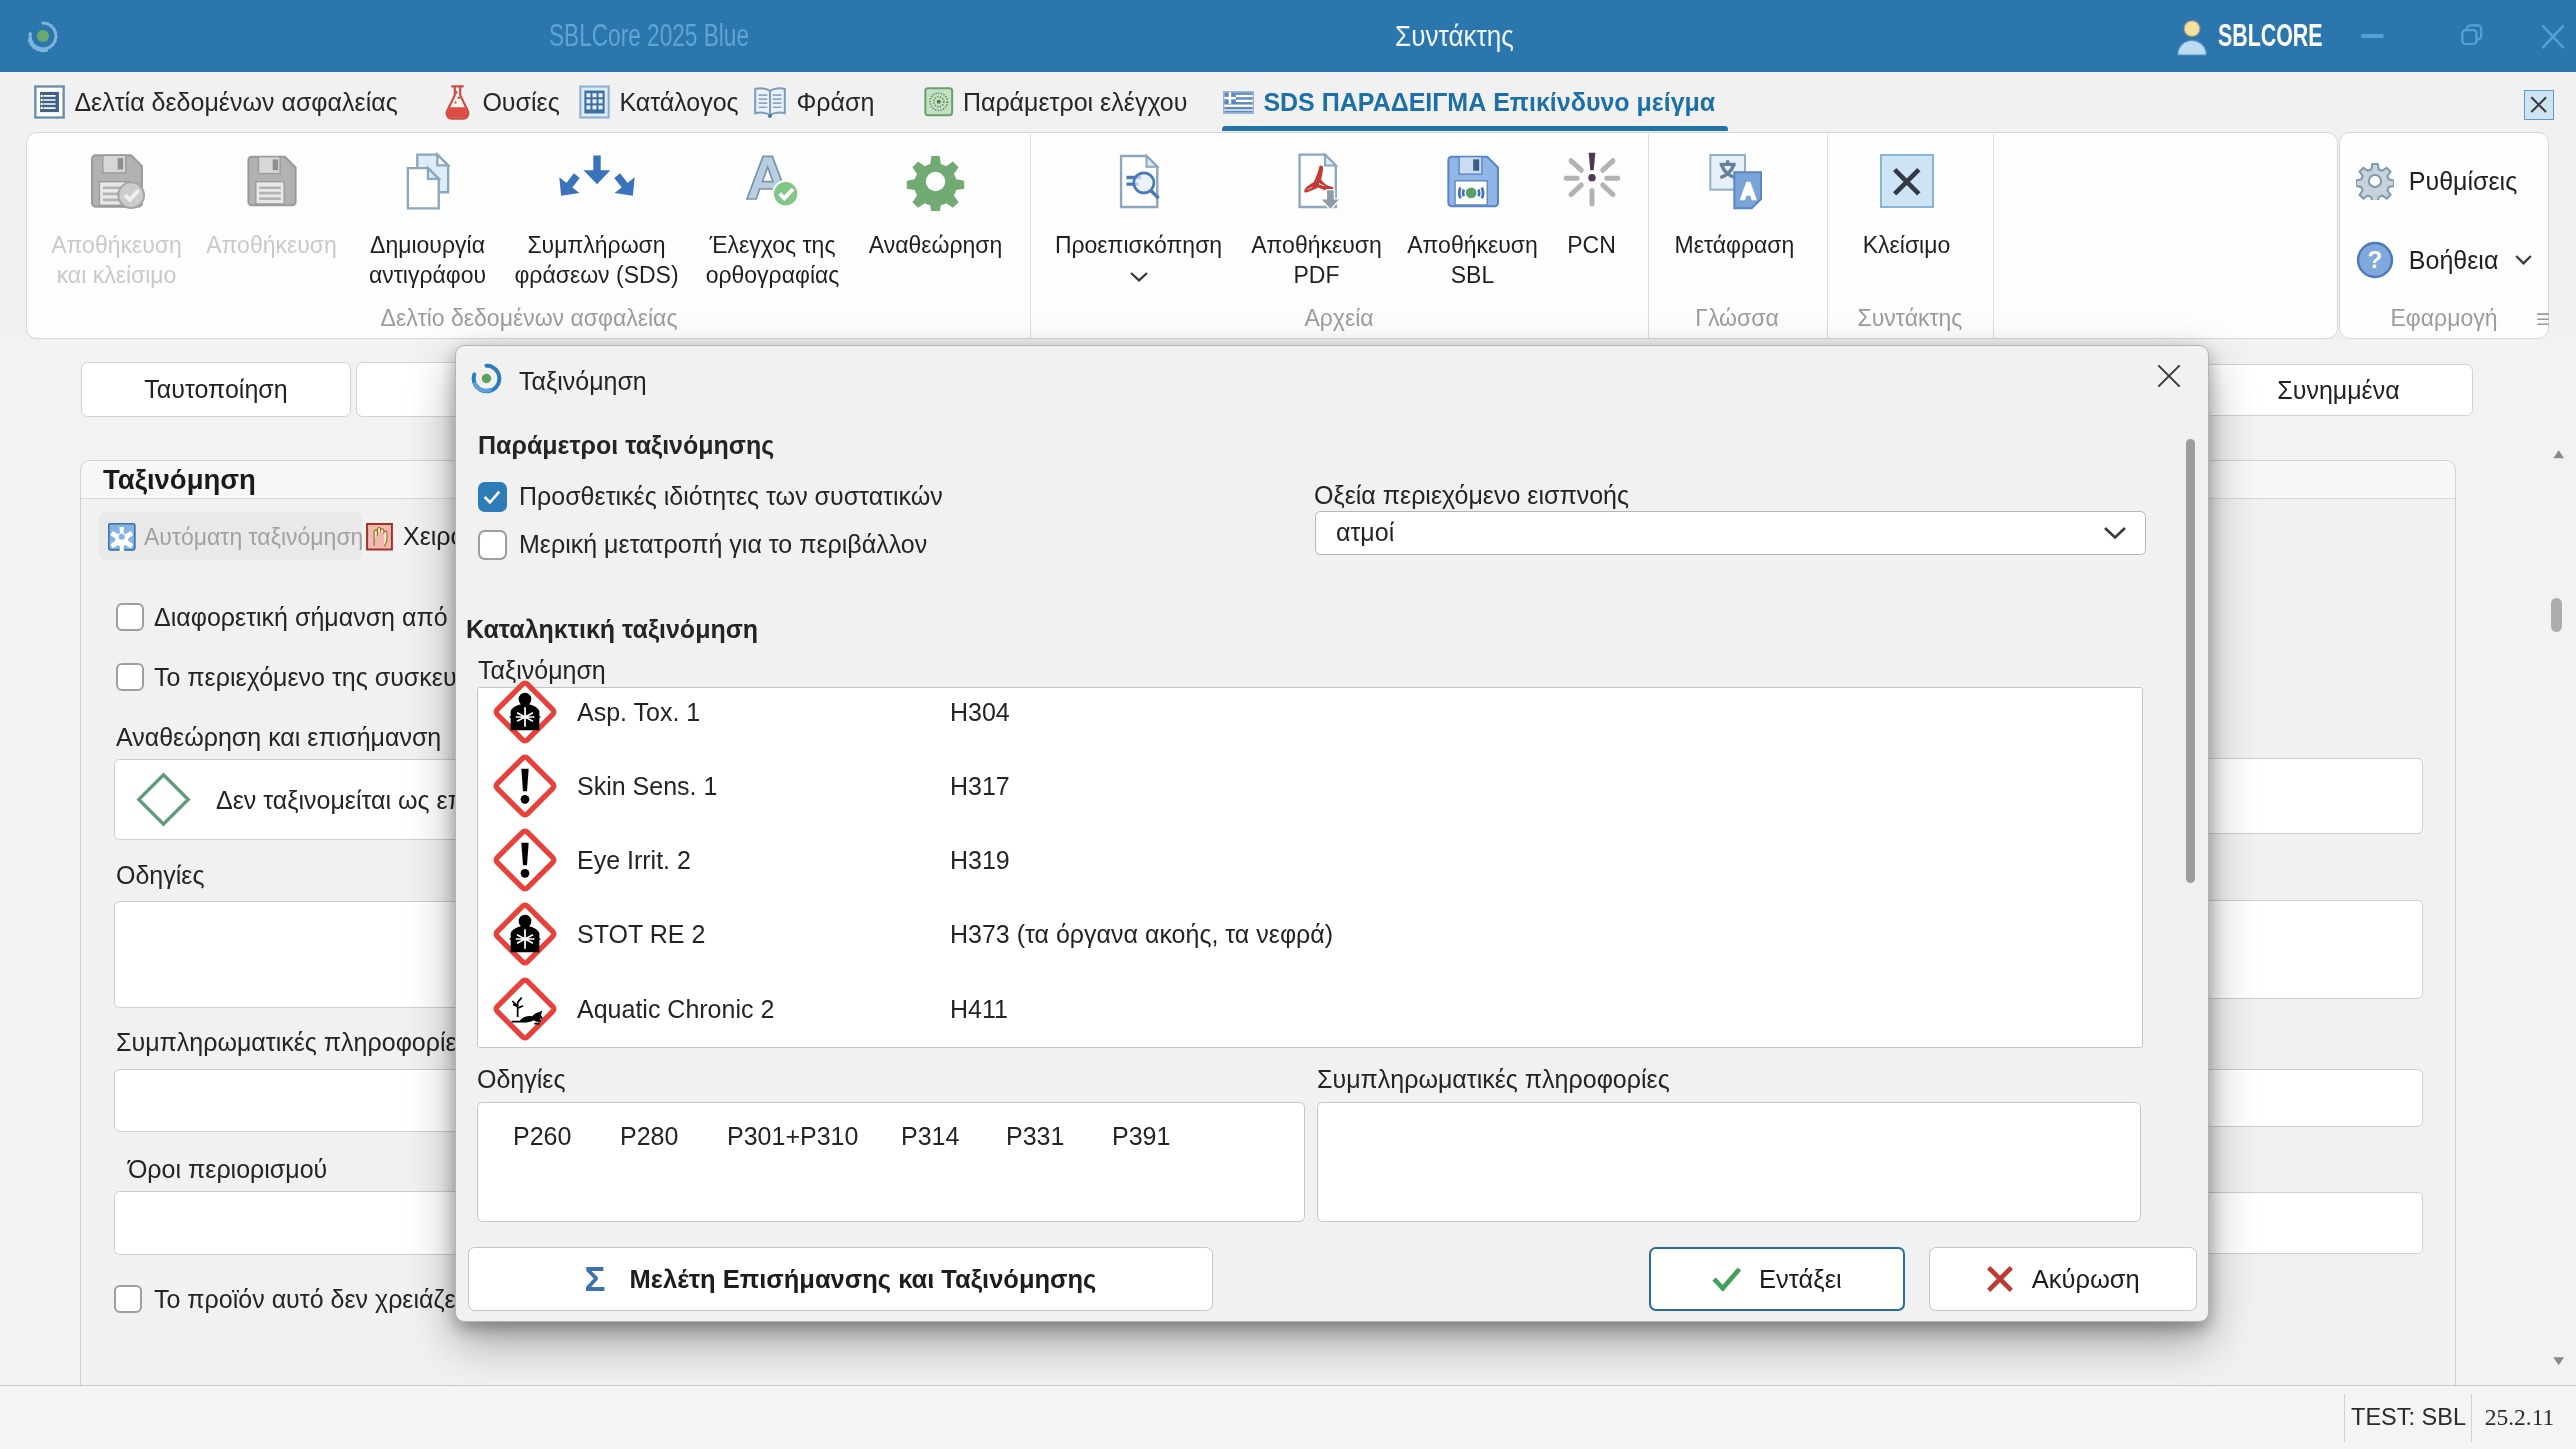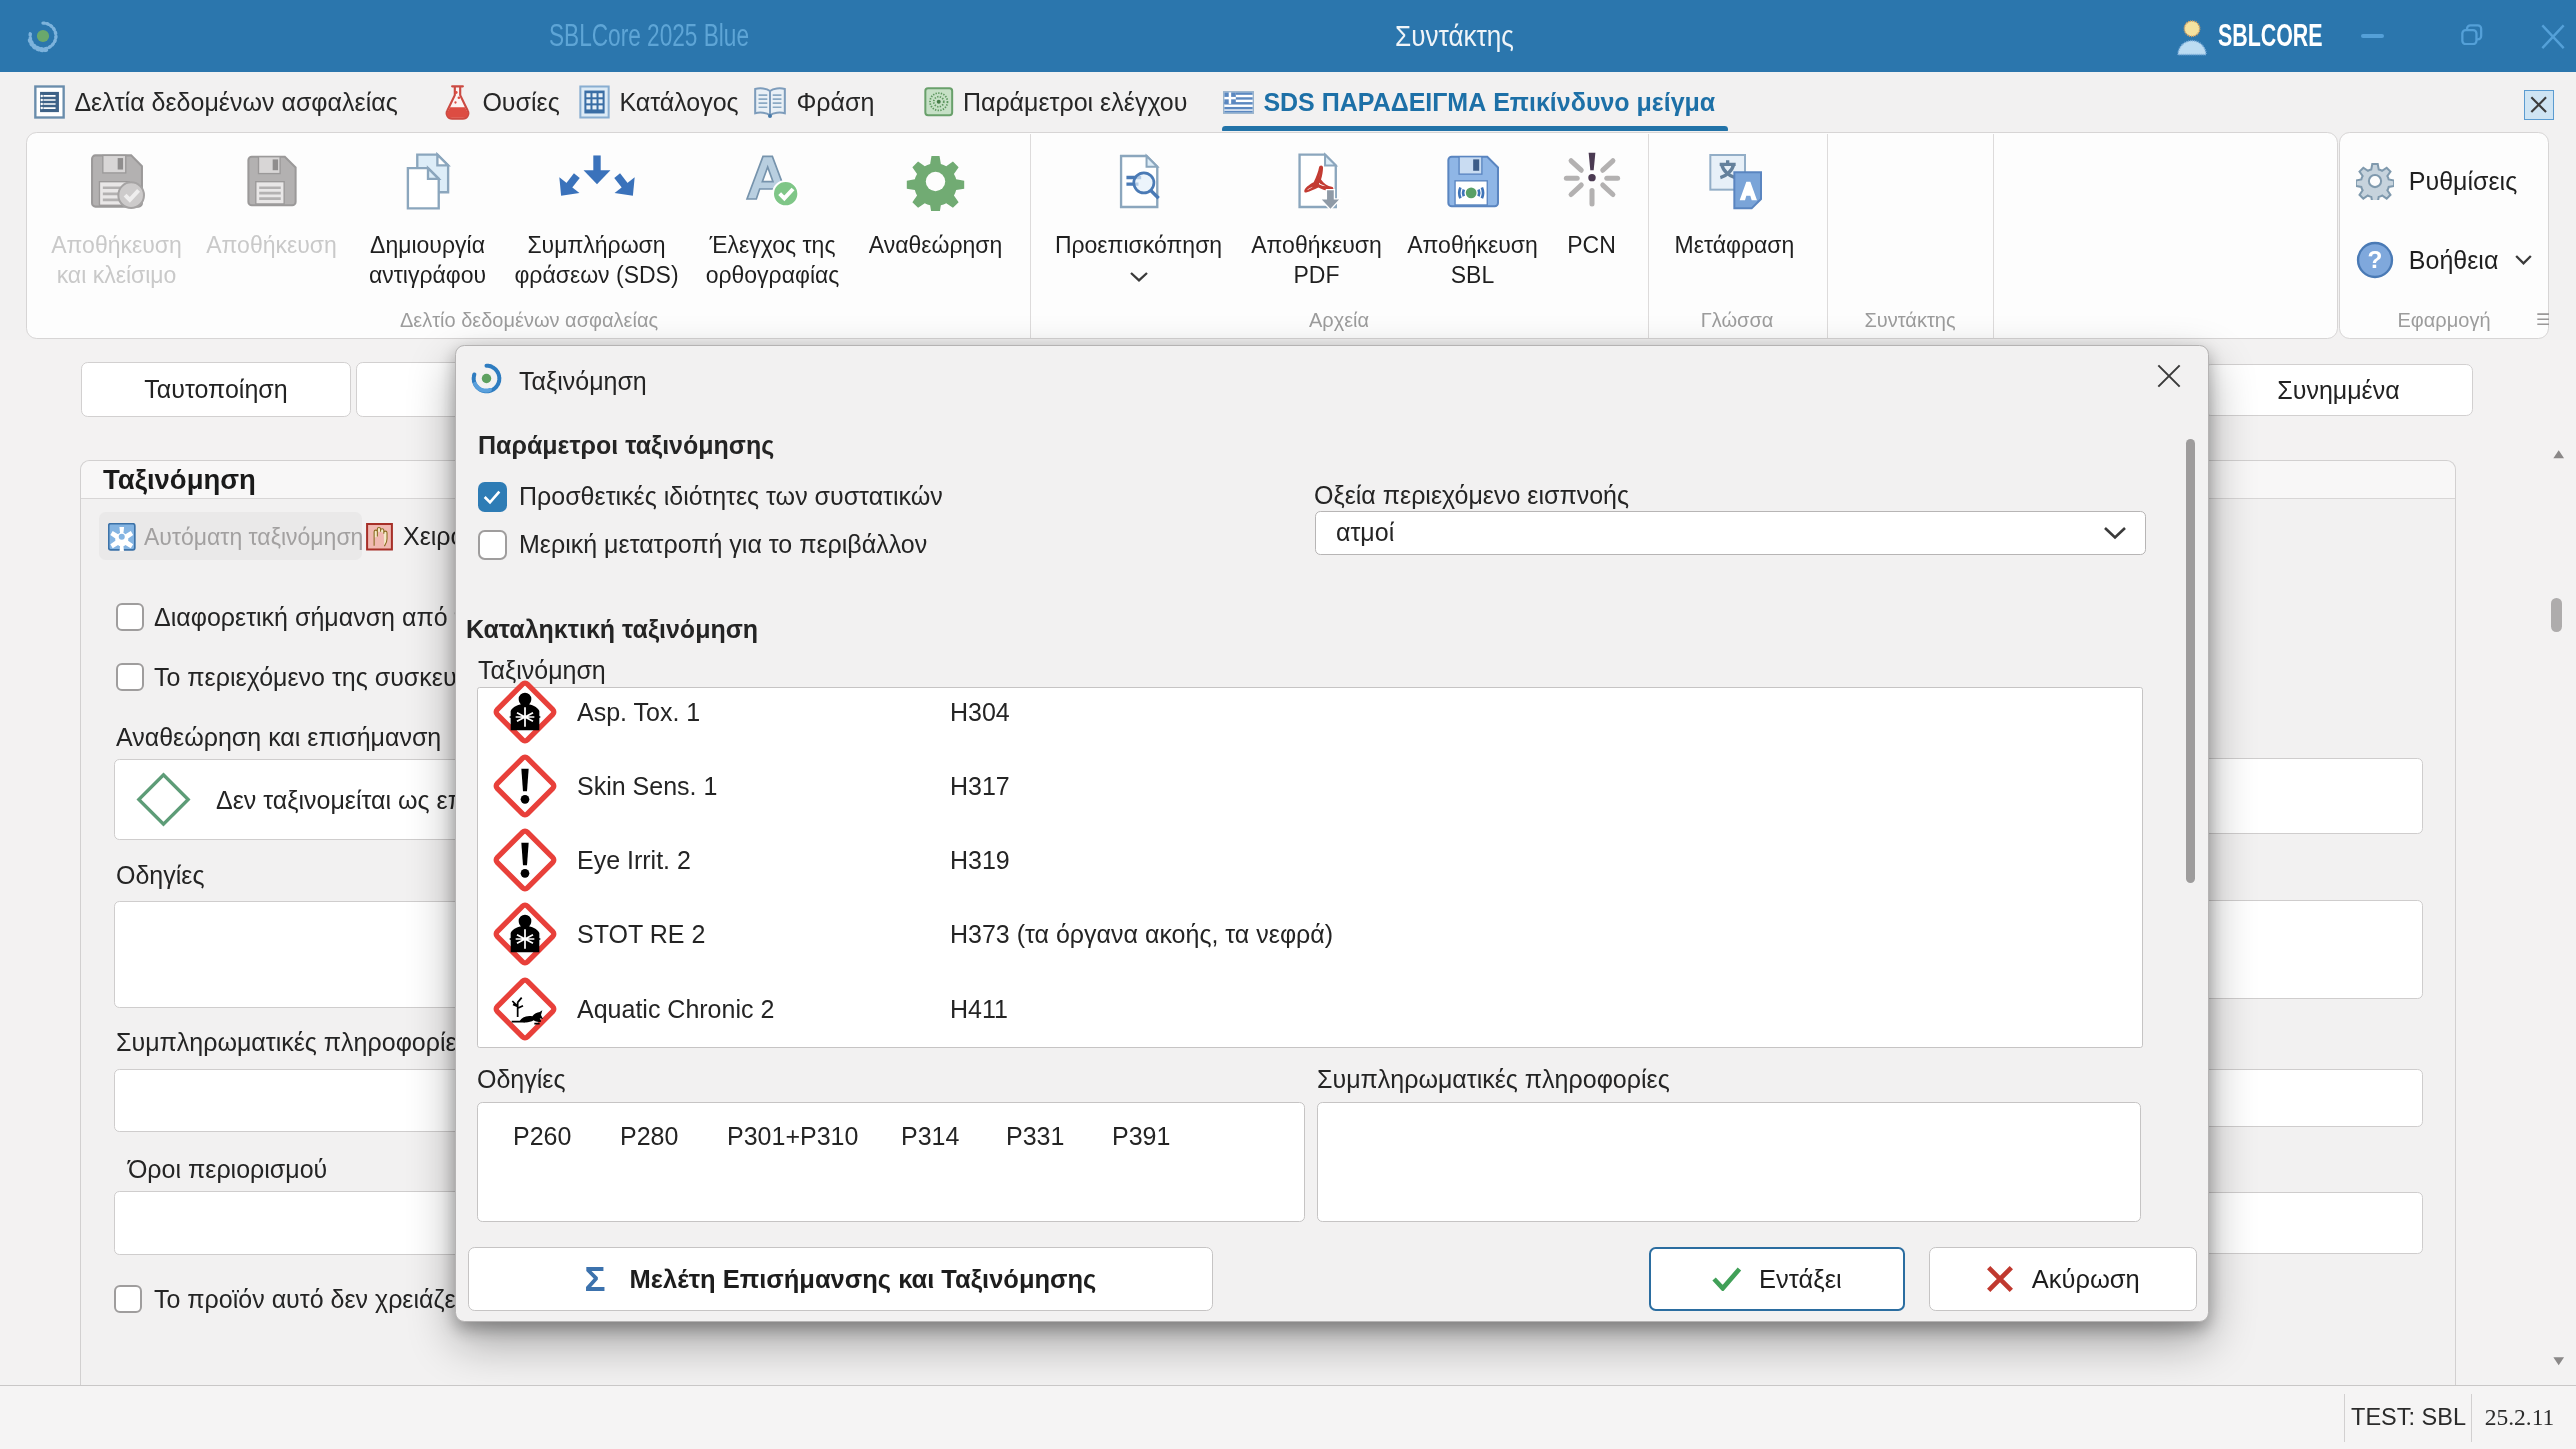--- a/index.html
+++ b/index.html
@@ -5,21 +5,21 @@
 * { margin:0; padding:0; box-sizing:border-box; }
 html,body { width:2576px; height:1449px; overflow:hidden; font-family:"Liberation Sans", sans-serif; }
 body { position:relative; background:#f3f2f2; }
 .abs { position:absolute; }
 .titlebar { left:0; top:0; width:2576px; height:72px; background:#2b76ad; }
 .menubar { left:0; top:72px; width:2576px; height:60px; background:#f2f1f1; }
 .ribbonarea { left:0; top:131px; width:2576px; height:209px; background:#f2f1f1; }
 .rpanel { position:absolute; background:#fdfdfd; border:1.3px solid #d7d5d5; border-radius:10.7px; }
 .mitem { position:absolute; top:0; height:60px; display:flex; align-items:center; font-size:25px; color:#262626; }
 .mitem svg { margin-right:9.4px; }
-.glabel { position:absolute; bottom:8px; font-size:20px; color:#9c9c9c; text-align:center; }
+.glabel { position:absolute; bottom:8px; font-size:23px; color:#9c9c9c; text-align:center; }
 .ritem { position:absolute; text-align:center; color:#1f1f1f; font-size:23px; line-height:30px; }
 .ritem .ic { height:74px; margin-bottom:12px; display:flex; align-items:center; justify-content:center; }
 .ritem.dis { color:#c9c9c9; }
 .tabbtn { position:absolute; background:#fff; border:1.3px solid #d2d0d0; border-radius:6.7px; display:flex; align-items:center; justify-content:center; font-size:25px; color:#222; }
 .panel { position:absolute; border:1.3px solid #d2d0d0; border-radius:9.4px 9.4px 0 0; border-bottom:none; background:#f2f1f1; }
 .phead { height:38px; background:#f8f7f7; border-bottom:1.3px solid #d8d6d6; border-radius:9.4px 9.4px 0 0; display:flex; align-items:center; font-weight:bold; font-size:27.5px; color:#1a1a1a; padding-left:22px; }
 .wbox { position:absolute; background:#fff; border:1.3px solid #cfcdcd; border-radius:5.4px; }
 .cb { position:absolute; width:27.5px; height:27.5px; background:#fff; border:2px solid #9f9d9d; border-radius:6px; }
 .lbl { position:absolute; font-size:25px; color:#242424; white-space:nowrap; }
 .modal { left:455px; top:345px; width:1754px; height:977px; background:#f2f1f1; border:0.7px solid #b5b3b3; border-radius:9.4px; box-shadow:0 6.7px 16px rgba(0,0,0,0.28), 0 20px 47px rgba(0,0,0,0.33); }
@@ -304,20 +304,30 @@
   <div class="ritem" style="left:1634px;top:13.4px;width:201px;">
     <div class="ic">
         <svg width="60" height="60" viewBox="0 0 90 90">
       <rect x="8" y="6" width="52" height="52" fill="#e7f0f8" stroke="#93aec7" stroke-width="3"></rect>
       <path d="M22 20 h24 M34 14 v8 M25 20 c2 10 12 18 20 20 M43 20 c-2 10 -12 18 -20 20" fill="none" stroke="#64819c" stroke-width="5"></path>
       <path d="M44 32 h40 v40 l-14 14 h-26 z" fill="#7aa4d8" stroke="#5a85c0" stroke-width="3"></path>
       <path d="M52 74 l10 -28 h6 l10 28 h-8 l-2 -7 h-6 l-2 7 z" fill="#fff"></path>
     </svg>
       </div>
     <div>Μετάφραση</div>
+  </div>
+  <div class="ritem" style="left:1806px;top:13.4px;width:201px;">
+    <div class="ic">
+        <div style="width:54px;height:54px;background:#cde4f5;border:2px solid #88b4d8;display:flex;align-items:center;justify-content:center;">
+      <svg width="29.5" height="29.5" viewBox="0 0 44 44">
+            <path d="M4 4 L40 40 M40 4 L4 40" stroke="#333a45" stroke-width="7"></path>
+          </svg>
+    </div>
+      </div>
+    <div>Κλείσιμο</div>
   </div>
 
   <div class="abs" style="left:2356px;top:31px;display:flex;align-items:center;">
     <svg width="38" height="38" viewBox="0 0 56 56">
       <g fill="#c6d3dd" stroke="#7f99ad" stroke-width="3">
           <path d="M24 3 h8 l1.5 8 a18 18 0 0 1 5 2 l6.7 -4.6 l5.6 5.6 l-4.6 6.7 a18 18 0 0 1 2 5 l8 1.5 v8 l-8 1.5 a18 18 0 0 1 -2 5 l4.6 6.7 l-5.6 5.6 l-6.7 -4.6 a18 18 0 0 1 -5 2 l-1.5 8 h-8 l-1.5 -8 a18 18 0 0 1 -5 -2 l-6.7 4.6 l-5.6 -5.6 l4.6 -6.7 a18 18 0 0 1 -2 -5 l-8 -1.5 v-8 l8 -1.5 a18 18 0 0 1 2 -5 l-4.6 -6.7 l5.6 -5.6 l6.7 4.6 a18 18 0 0 1 5 -2 z"></path>
         </g>
       <circle cx="28" cy="28" r="9" fill="#fdfdfd" stroke="#7f99ad" stroke-width="3"></circle>
     </svg>
     <span style="margin-left:14.8px;font-size:25px;color:#1f1f1f;">Ρυθμίσεις</span>

